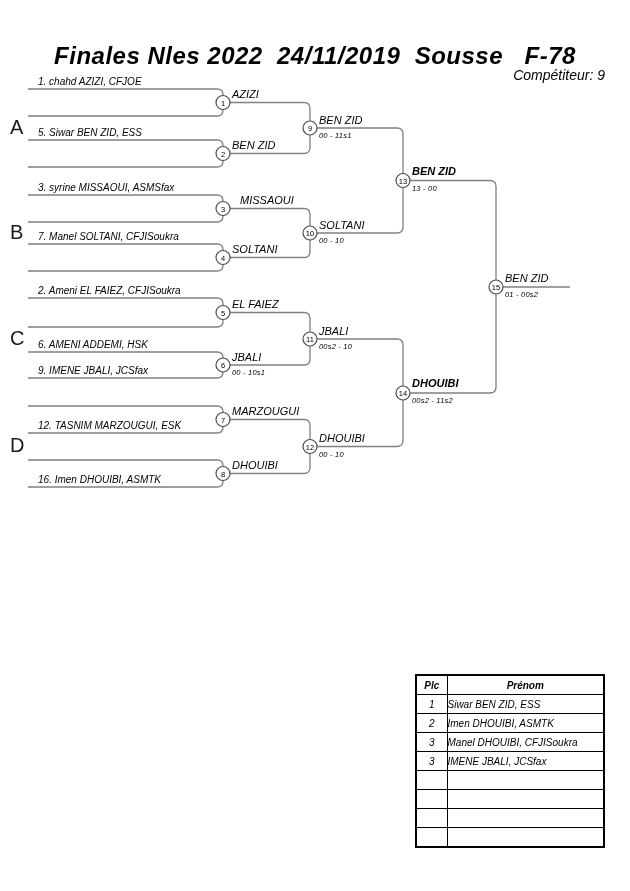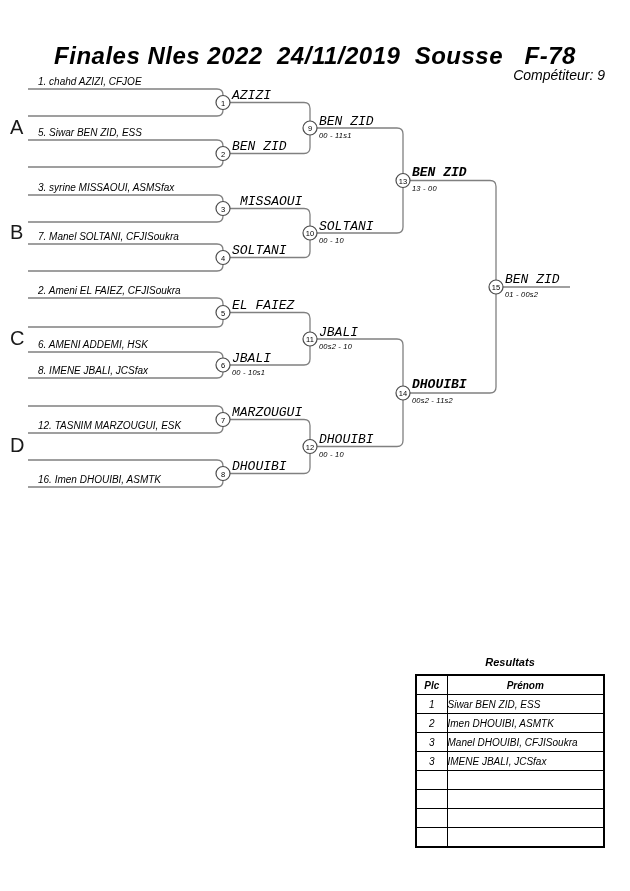--- a/index.html
+++ b/index.html
@@ -13,21 +13,21 @@
     font-size:24px; font-weight:bold; letter-spacing:0.5px; white-space:pre;
   }
   .competitor {
     position:absolute; top:67px; left:380px; width:225px; text-align:right;
     font-size:14px;
   }
   .sec-label {
     position:absolute; left:10px; font-size:20px; font-style:normal; color:#1a1a1a;
   }
   .seed { position:absolute; font-size:10px; white-space:nowrap; }
-  .winner { position:absolute; font-size:13px; white-space:nowrap;font-family:Liberation Mono, monospace; }
+  .winner { position:absolute; font-size:11px; white-space:nowrap; }
   .winner.bold { font-weight:bold; }
   .score { position:absolute; font-size:7.5px; white-space:nowrap; letter-spacing:0.2px; }
   svg.bracket { position:absolute; top:0; left:0; }
   svg.bracket path { fill:none; stroke:#808080; stroke-width:1.3; }
   svg.bracket circle { fill:#ffffff; stroke:#4d4d4d; stroke-width:1.2; }
   svg.bracket text {
     font-family:"Liberation Sans", sans-serif; font-style:normal;
     font-size:7.5px; fill:#000; text-anchor:middle;
   }
   .results-title {
@@ -144,21 +144,21 @@
   <div class="sec-label" style="top:221px">B</div>
   <div class="sec-label" style="top:327px">C</div>
   <div class="sec-label" style="top:434px">D</div>
 
   <div class="seed" style="left:38px; top:76px">1. chahd AZIZI, CFJOE</div>
   <div class="seed" style="left:38px; top:127px">5. Siwar BEN ZID, ESS</div>
   <div class="seed" style="left:38px; top:182px">3. syrine MISSAOUI, ASMSfax</div>
   <div class="seed" style="left:38px; top:231px">7. Manel SOLTANI, CFJISoukra</div>
   <div class="seed" style="left:38px; top:285px">2. Ameni EL FAIEZ, CFJISoukra</div>
   <div class="seed" style="left:38px; top:339px">6. AMENI ADDEMI, HSK</div>
-  <div class="seed" style="left:38px; top:365px">8. IMENE JBALI, JCSfax</div>
+  <div class="seed" style="left:38px; top:365px">9. IMENE JBALI, JCSfax</div>
   <div class="seed" style="left:38px; top:420px">12. TASNIM MARZOUGUI, ESK</div>
   <div class="seed" style="left:38px; top:474px">16. Imen DHOUIBI, ASMTK</div>
 
   <div class="winner" style="left:232px; top:88px">AZIZI</div>
   <div class="winner" style="left:232px; top:139px">BEN ZID</div>
   <div class="winner" style="left:240px; top:194px">MISSAOUI</div>
   <div class="winner" style="left:232px; top:243px">SOLTANI</div>
   <div class="winner" style="left:232px; top:298px">EL FAIEZ</div>
   <div class="winner" style="left:232px; top:351px">JBALI</div>
   <div class="score" style="left:232px; top:368px">00 - 10s1</div>
@@ -175,21 +175,20 @@
   <div class="score" style="left:319px; top:450px">00 - 10</div>
 
   <div class="winner bold" style="left:412px; top:165px">BEN ZID</div>
   <div class="score" style="left:412px; top:184px">13 - 00</div>
   <div class="winner bold" style="left:412px; top:377px">DHOUIBI</div>
   <div class="score" style="left:412px; top:396px">00s2 - 11s2</div>
 
   <div class="winner" style="left:505px; top:272px">BEN ZID</div>
   <div class="score" style="left:505px; top:290px">01 - 00s2</div>
 
-  <div class="results-title">Resultats</div>
   <table class="results">
     <colgroup>
         <col class="plc-col">
         <col>
       </colgroup>
     <thead>
       <tr>
         <th>Plc</th>
         <th>Prénom</th>
       </tr>

